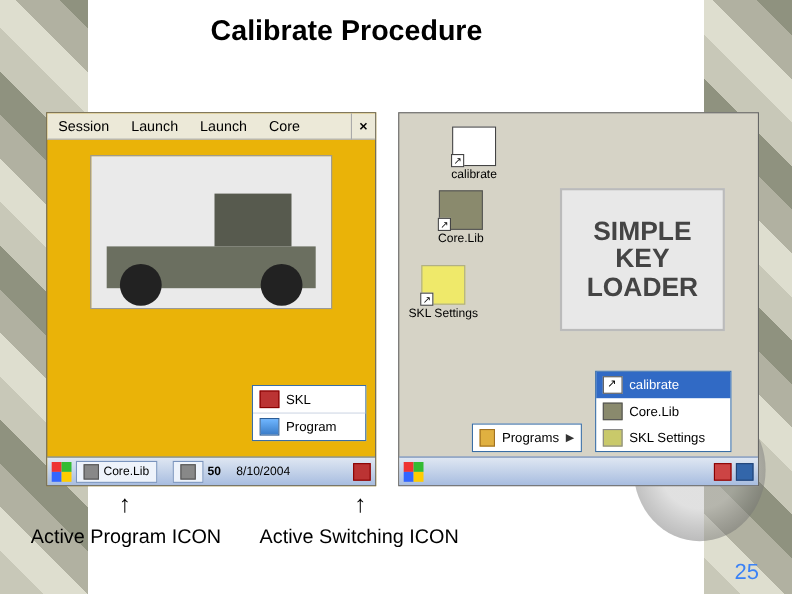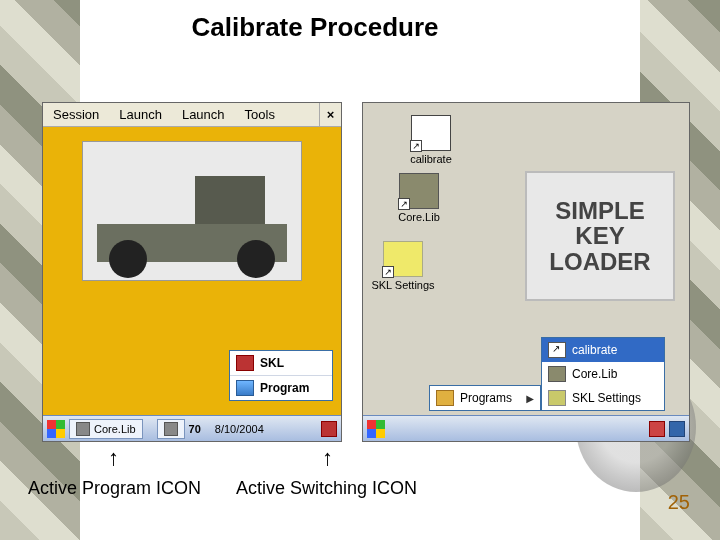--- a/index.html
+++ b/index.html
@@ -19,22 +19,22 @@
   }
   .title {
     position: absolute;
     top: 12px; left: 0; width: 630px;
     text-align: center;
     font: bold 26px Arial;
     color: #000;
   }
   .slidenum {
     position: absolute;
-    right: 30px; bottom: 26px;
-    font: 20px Arial; color: #a16207;
+    right: 30px; bottom: 8px;
+    font: 20px Arial; color: #3b82f6;
   }
   .seal {
     position: absolute;
     right: 24px; bottom: 48px;
     width: 120px; height: 130px;
     border-radius: 50%;
     background: radial-gradient(circle, #bbb 0 40%, #888 60%, #666 75%, transparent 76%);
     opacity: .45;
   }
 
@@ -72,21 +72,21 @@
   .himg .w1{left:26px}.himg .w2{left:154px}
 
   .pop {
     position: absolute;
     right: 8px; bottom: 40px;
     width: 104px;
     background: #fff;
     border: 1px solid #3a6ea5;
     font-size: 12px;
   }
-  .pop .prow { display:flex; align-items:center; gap:6px; padding:4px 6px;font-weight:bold; }
+  .pop .prow { display:flex; align-items:center; gap:6px; padding:4px 6px; }
   .pop .prow:first-child { background:#fff; border-bottom:1px solid #d0d7e5; }
   .pop .prow .ic { width:18px; height:16px; }
   .ic-skl { background:#b33; border:1px solid #800; }
   .ic-desk { background: linear-gradient(#6fb6ff,#3a7cc8); border:1px solid #2a5c96; }
 
   .taskbarL {
     position:absolute; left:0; right:0; bottom:0; height:26px;
     background: linear-gradient(#dfe7f2,#a8bde0);
     border-top:1px solid #6a8abf;
     display:flex; align-items:center; gap:4px;
@@ -104,30 +104,30 @@
 
   
   .winR { top: 102px; left: 362px; width: 328px; height: 340px; background:#d6d3c6; }
   .desk-icon { position:absolute; width:64px; text-align:center; font-size:11px; }
   .desk-icon .dicon { width:40px; height:36px; margin:0 auto 2px; position:relative; }
   .desk-icon .short{position:absolute;left:-2px;bottom:-2px;width:12px;height:12px;background:#fff;border:1px solid #444;font-size:9px;line-height:10px;}
   .di1{top:12px;left:36px}
   .di2{top:70px;left:24px}
   .di3{top:138px;left:8px}
   .sklbox{
-    position:absolute; top:68px; right:14px; width:150px; height:130px;
+    position:absolute; top:68px; right:30px; width:150px; height:130px;
     background:#e8e8e8; border:2px solid #bbb; font:bold 24px/1.05 Arial; color:#444;
     display:flex; align-items:center; justify-content:center; text-align:center; padding:8px;
   }
 
   
   .programs {
     position:absolute; left:66px; bottom:30px;
     background:#fff; border:1px solid #3a6ea5;
-    font-size:12px; width:112px;
+    font-size:12px; width:100px;
   }
   .programs .prow{display:flex;align-items:center;gap:6px;padding:4px 6px;}
   .programs .ic{width:18px;height:16px;background:#e0b040;border:1px solid #a07020;}
   .programs .arrow{margin-left:auto;font-size:10px;color:#333;}
 
   .subprog {
     position:absolute; left:178px; bottom:30px;
     background:#fff; border:1px solid #3a6ea5;
     font-size:12px; width:124px;
   }
@@ -162,21 +162,21 @@
 <div class="whitebox"></div>
 <div class="title">Calibrate Procedure</div>
 <div class="seal"></div>
 <div class="slidenum">25</div>
 
 <div class="win winL">
   <div class="menubar">
     <div class="mitem">Session</div>
     <div class="mitem">Launch</div>
     <div class="mitem">Launch</div>
-    <div class="mitem">Tools</div>
+    <div class="mitem">Core</div>
     <div class="closex">×</div>
   </div>
   <div class="himg">
     <div class="w1"></div>
       <div class="w2"></div>
   </div>
 
   <div class="pop">
     <div class="prow">
       <div class="ic ic-skl"></div>
@@ -196,21 +196,21 @@
         <span></span>
       </div>
     <div class="tbtn">
       <div class="ti"></div>
       <span>Core.Lib</span>
     </div>
     <div class="tsep"></div>
     <div class="tbtn">
       <div class="ti"></div>
     </div>
-    <span class="t90">70</span>
+    <span class="t90">50</span>
     <div class="tsep"></div>
     <span>8/10/2004</span>
     <div style="margin-left:auto;width:16px;height:16px;background:#b33;border:1px solid #800"></div>
   </div>
 </div>
 
 <div class="win winR">
   <div class="desk-icon di1">
     <div class="dicon" style="background:#fff;border:1px solid #444">
       <div class="short">↗</div>

